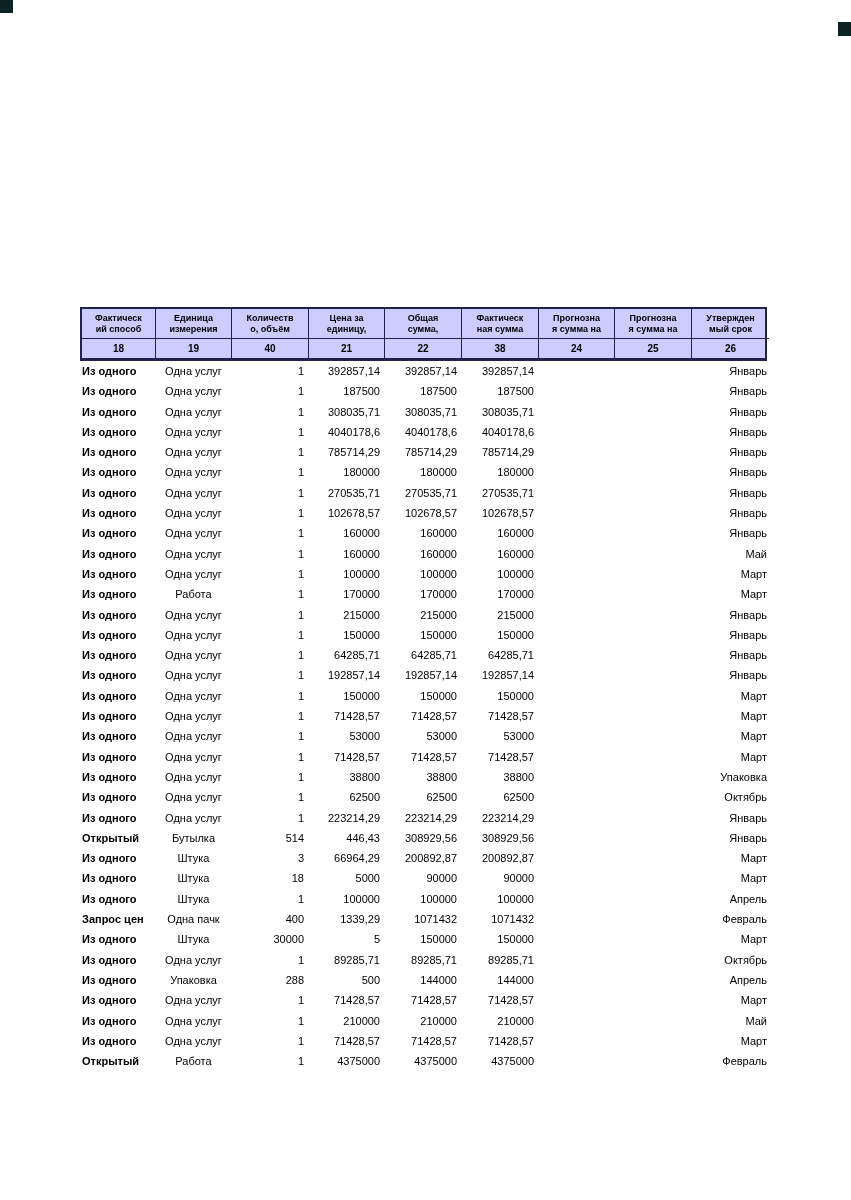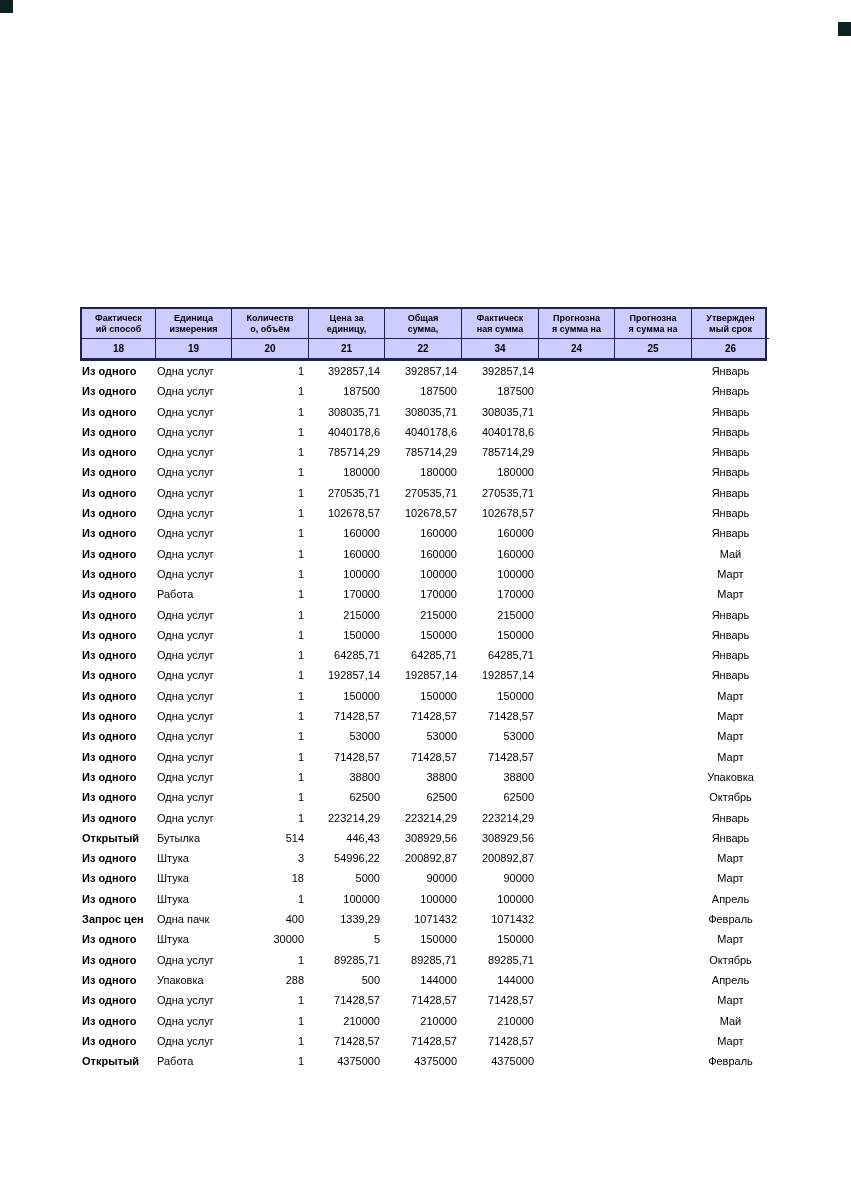--- a/index.html
+++ b/index.html
@@ -47,23 +47,23 @@
   .row{
     display:grid;
     grid-template-columns:74px 76px 77px 76px 77px 77px 76px 77px 77px;
     height:20.3px;
   }
   .cell{
     font-size:11px;line-height:20.3px;
     white-space:nowrap;overflow:hidden;
   }
   .c-method{padding-left:2px;text-align:left;font-weight:bold;}
-  .c-unit{padding-left:3px;text-align:left;}
+  .c-unit{padding-left:3px;text-align:center;}
   .c-num{padding-right:3px;text-align:right;}
-  .c-month{padding-left:4px;text-align:center;}
+  .c-month{padding-left:4px;text-align:right;}
 </style>
 </head>
 <body>
 
 <div class="marker" id="marker-tl"></div>
 <div class="marker" id="marker-r"></div>
 
 <div class="sheet">
   <div class="header-grid" id="header-grid">
   <div class="hcell">
@@ -108,27 +108,27 @@
 
   <div class="hcell">
     <span class="h1">Утвержден</span>
     <span class="h2">мый срок</span>
   </div>
 
   <div class="ncell">18</div>
 
   <div class="ncell">19</div>
 
-  <div class="ncell">20</div>
+  <div class="ncell">40</div>
 
   <div class="ncell">21</div>
 
   <div class="ncell">22</div>
 
-  <div class="ncell">34</div>
+  <div class="ncell">38</div>
 
   <div class="ncell">24</div>
 
   <div class="ncell">25</div>
 
   <div class="ncell">26</div>
 </div>
   <div class="rows" id="rows">
   <div class="row">
     <div class="cell c-method">Из одного</div>
@@ -415,21 +415,21 @@
     <div class="cell c-num">308929,56</div>
     <div class="cell c-num"></div>
     <div class="cell c-num"></div>
     <div class="cell c-month">Январь</div>
   </div>
 
   <div class="row">
     <div class="cell c-method">Из одного</div>
     <div class="cell c-unit">Штука</div>
     <div class="cell c-num">3</div>
-    <div class="cell c-num">54996,22</div>
+    <div class="cell c-num">66964,29</div>
     <div class="cell c-num">200892,87</div>
     <div class="cell c-num">200892,87</div>
     <div class="cell c-num"></div>
     <div class="cell c-num"></div>
     <div class="cell c-month">Март</div>
   </div>
 
   <div class="row">
     <div class="cell c-method">Из одного</div>
     <div class="cell c-unit">Штука</div>

